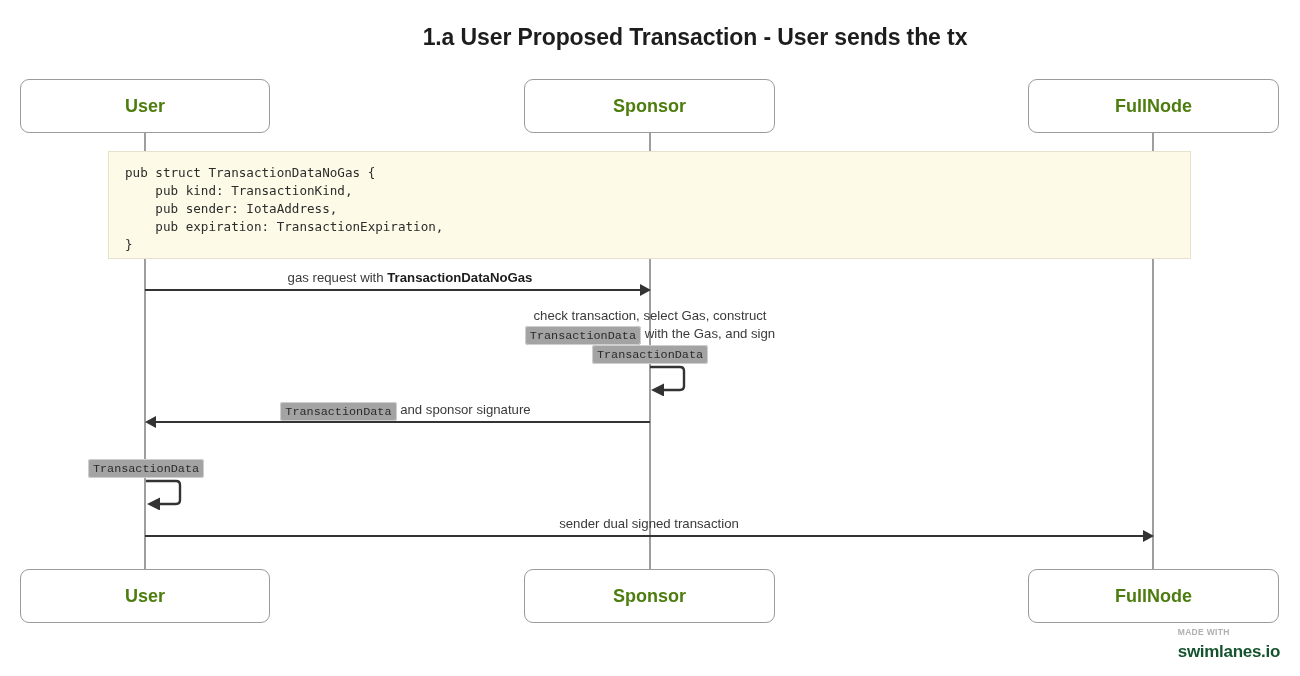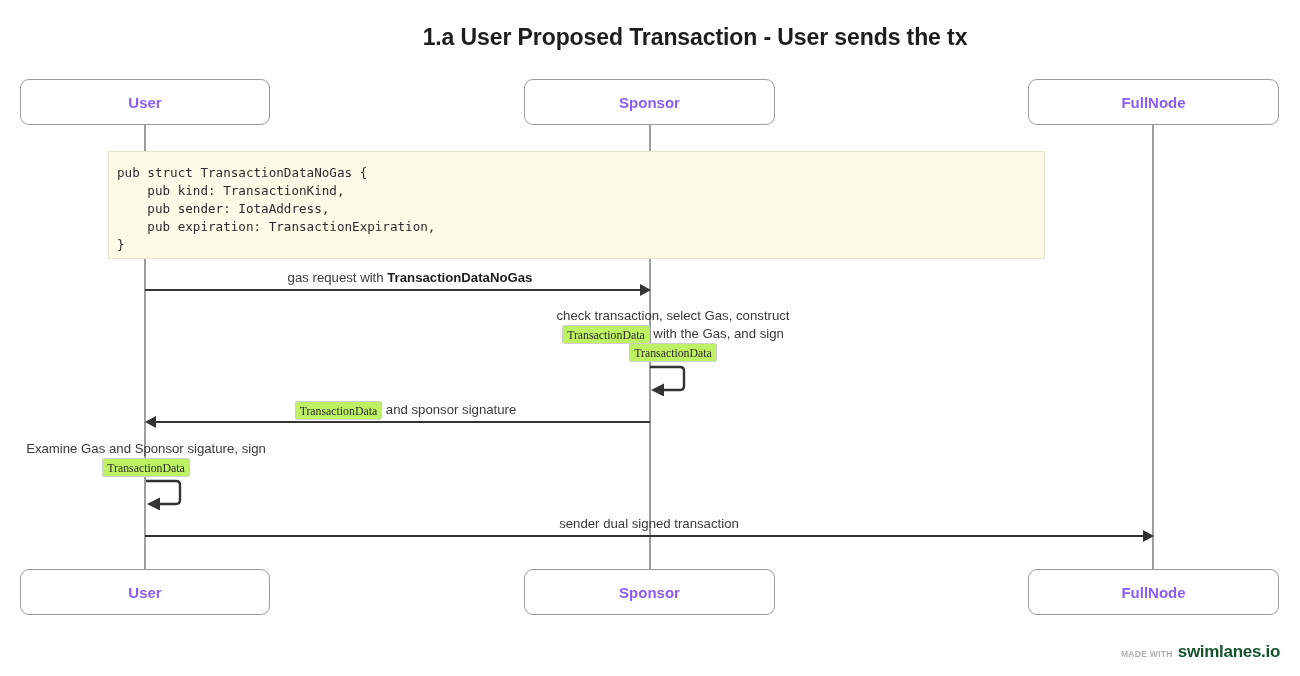--- a/index.html
+++ b/index.html
@@ -32,30 +32,30 @@
     font-weight: bold;
     color: #1d1d1d;
     letter-spacing: -0.1px;
     padding-left: 45px;
   }
 
   
   .participant-box {
     position: absolute;
     box-sizing: border-box;
-    height: 46px;
+    height: 54px;
     border: 1.6px solid #9b9b9b;
     border-radius: 9px;
     background: #ffffff;
     display: flex;
     align-items: center;
     justify-content: center;
-    font-size: 15px;
-    font-weight: bold;
-    color: #8b5cf6;
+    font-size: 18px;
+    font-weight: bold;
+    color: #4d7c0f;
     z-index: 5;
   }
 
   
   .lifeline {
     position: absolute;
     width: 2px;
     background: #9e9e9e;
     z-index: 1;
   }
@@ -115,43 +115,44 @@
   .msg-label.multiline {
     white-space: normal;
   }
   .msg-label b {
     font-weight: bold;
     color: #1d1d1d;
   }
 
   
   code.chip {
-    font-family: Liberation Serif, serif;
+    font-family: Liberation Mono, monospace;
     font-size: 11.8px;
-    background: #bef264;
+    background: #a3a3a3;
     border: 1px solid #cfcfcf;
     border-radius: 3px;
     padding: 1.5px 4px;
     color: #2b2b2b;
     white-space: nowrap;
   }
 
   
   .self-loop { position: absolute; z-index: 3; }
 
   
   .footer-brand {
     position: absolute;
     right: 20px;
     bottom: 14px;
     display: flex;
     align-items: baseline;
     gap: 5px;
     color: #b0b0b0;
     z-index: 6;
+    flex-direction: column;
   }
   .footer-made {
     font-size: 8.5px;
     font-weight: bold;
     letter-spacing: 0.3px;
     text-transform: uppercase;
   }
   .footer-name {
     font-size: 17px;
     font-weight: bold;
@@ -173,53 +174,53 @@
   <div class="participant-box" style="left:20px; top:79px; width:250px;">
     <span>User</span>
   </div>
   <div class="participant-box" style="left:524px; top:79px; width:251px;">
     <span>Sponsor</span>
   </div>
   <div class="participant-box" style="left:1028px; top:79px; width:251px;">
     <span>FullNode</span>
   </div>
 
-  <div class="code-note" style="left:108px; top:151px; width:937px; height:108px;padding-left:8px;">
+  <div class="code-note" style="left:108px; top:151px; width:1083px; height:108px;">
     <pre>pub struct TransactionDataNoGas {
     pub kind: TransactionKind,
     pub sender: IotaAddress,
     pub expiration: TransactionExpiration,
 }</pre>
   </div>
 
   <div class="msg-label" style="left:144px; top:269px; width:532px;">
     <span>gas request with </span><b>TransactionDataNoGas</b>
   </div>
   <div class="msg-line" style="left:145px; top:289px; width:496px;"></div>
   <div class="arrow-head right" style="left:640px; top:283.7px;"></div>
 
-  <div class="msg-label multiline" style="left:473px; top:307px; width:400px;">
+  <div class="msg-label multiline" style="left:450px; top:307px; width:400px;">
     <span>check transaction, select Gas, construct</span><br>
     <code class="chip">TransactionData</code><span> with the Gas, and sign</span><br>
     <code class="chip">TransactionData</code>
   </div>
 
   <svg class="self-loop" width="50" height="32" style="left:648px; top:364px;" viewBox="0 0 50 32">
     <path d="M 2 3 L 32 3 Q 36 3 36 7 L 36 22 Q 36 26 32 26 L 14 26" fill="none" stroke="#333333" stroke-width="2.4"></path>
     <polygon points="16,19.5 3,26 16,32.5" fill="#333333"></polygon>
   </svg>
 
   <div class="msg-label" style="left:145px; top:401px; width:505px;margin-left:8px;">
     <code class="chip">TransactionData</code><span> and sponsor signature</span>
   </div>
   <div class="msg-line" style="left:155px; top:421px; width:495px;"></div>
   <div class="arrow-head left" style="left:145px; top:415.7px;"></div>
 
   <div class="msg-label multiline" style="left:0px; top:440px; width:292px;">
-    <span>Examine Gas and Sponsor sigature, sign</span><br>
+    <br>
     <code class="chip">TransactionData</code>
   </div>
 
   <svg class="self-loop" width="50" height="32" style="left:144px; top:478px;" viewBox="0 0 50 32">
     <path d="M 2 3 L 32 3 Q 36 3 36 7 L 36 22 Q 36 26 32 26 L 14 26" fill="none" stroke="#333333" stroke-width="2.4"></path>
     <polygon points="16,19.5 3,26 16,32.5" fill="#333333"></polygon>
   </svg>
 
   <div class="msg-label" style="left:145px; top:515px; width:1008px;">
     <span>sender dual signed transaction</span>

